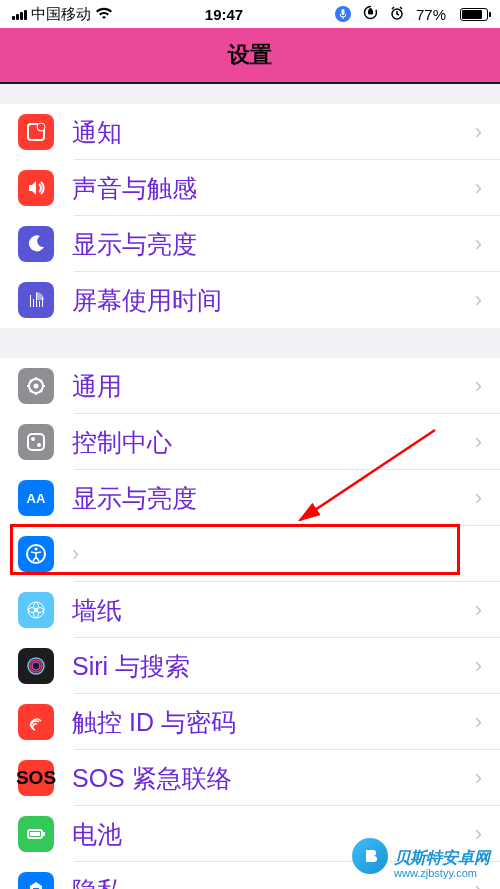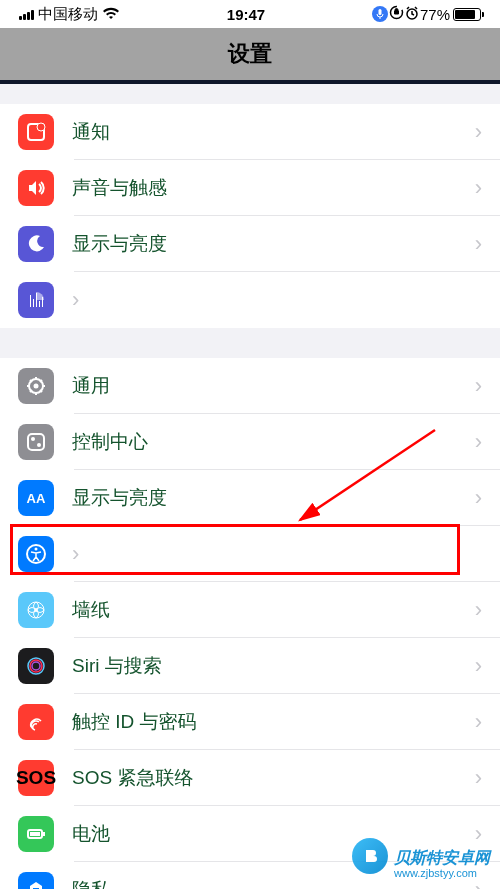--- a/index.html
+++ b/index.html
@@ -14,39 +14,39 @@
       background: #f2f2f6;
       font-family: -apple-system, "PingFang SC", "Helvetica Neue", sans-serif;
       position: relative;
       overflow: hidden;
     }
     .status-bar {
       height: 28px;
       background: #fff;
       display: flex;
       align-items: center;
-      padding: 0 19px;
+      padding: 0 12px;
       font-size: 15px;
       font-weight: 500;
       color: #000;
     }
     .status-left {
       display: flex;
       align-items: center;
       gap: 4px;
     }
     .status-center {
       flex: 1;
       text-align: center;
       font-weight: 600;
     }
     .status-right {
       display: flex;
       align-items: center;
-      gap: 1px;
+      gap: 12px;
     }
     .signal-bars {
       display: inline-flex;
       align-items: flex-end;
       gap: 1px;
       height: 12px;
     }
     .signal-bars span {
       width: 3px;
       background: #000;
@@ -87,25 +87,25 @@
       width: 16px;
       height: 16px;
       border-radius: 50%;
       background: #3478f6;
       display: inline-flex;
       align-items: center;
       justify-content: center;
     }
     .header {
       height: 56px;
-      background: #a3a3a3;
+      background: #ec4899;
       display: flex;
       align-items: center;
       justify-content: center;
-      border-bottom: 4px solid #0f172a;
+      border-bottom: 2px solid #0f172a;
     }
     .header-title {
       font-size: 22px;
       font-weight: 600;
       color: #000;
     }
     .section-gap {
       height: 20px;
     }
     .settings-group {
@@ -132,22 +132,22 @@
       height: 36px;
       border-radius: 8px;
       display: flex;
       align-items: center;
       justify-content: center;
       flex-shrink: 0;
       margin-right: 18px;
     }
     .row-label {
       flex: 1;
-      font-size: 19px;
-      color: #14532d;
+      font-size: 25px;
+      color: #6d28d9;
     }
     .chevron {
       color: #c7c7cc;
       font-size: 22px;
     }
     .ic-red { background: #ff3b30; }
     .ic-red2 { background: #ff3b30; }
     .ic-purple { background: #5856d6; }
     .ic-gray { background: #8e8e93; }
     .ic-blue { background: #007aff; }
@@ -283,20 +283,21 @@
     <div class="row-label">显示与亮度</div>
     <div class="chevron">›</div>
   </div>
   <div class="settings-row">
     <div class="row-icon ic-purple">
       <svg width="22" height="22" viewBox="0 0 22 22">
           <path d="M11 3 A8 8 0 0 1 19 11 H11 Z" fill="#fff" opacity="0.5"></path>
           <path d="M6 6 H5 V18 H6 Z M9 10 H8 V18 H9 Z M12 4 H11 V18 H12 Z M15 12 H14 V18 H15 Z M18 8 H17 V18 H18 Z" fill="#fff"></path>
         </svg>
     </div>
+    <div class="row-label">屏幕使用时间</div>
     <div class="chevron">›</div>
   </div>
 </div>
 
 <div class="section-gap" style="height:30px"></div>
 
 <div class="settings-group">
   <div class="settings-row">
     <div class="row-icon ic-gray">
       <svg width="22" height="22" viewBox="0 0 22 22">

